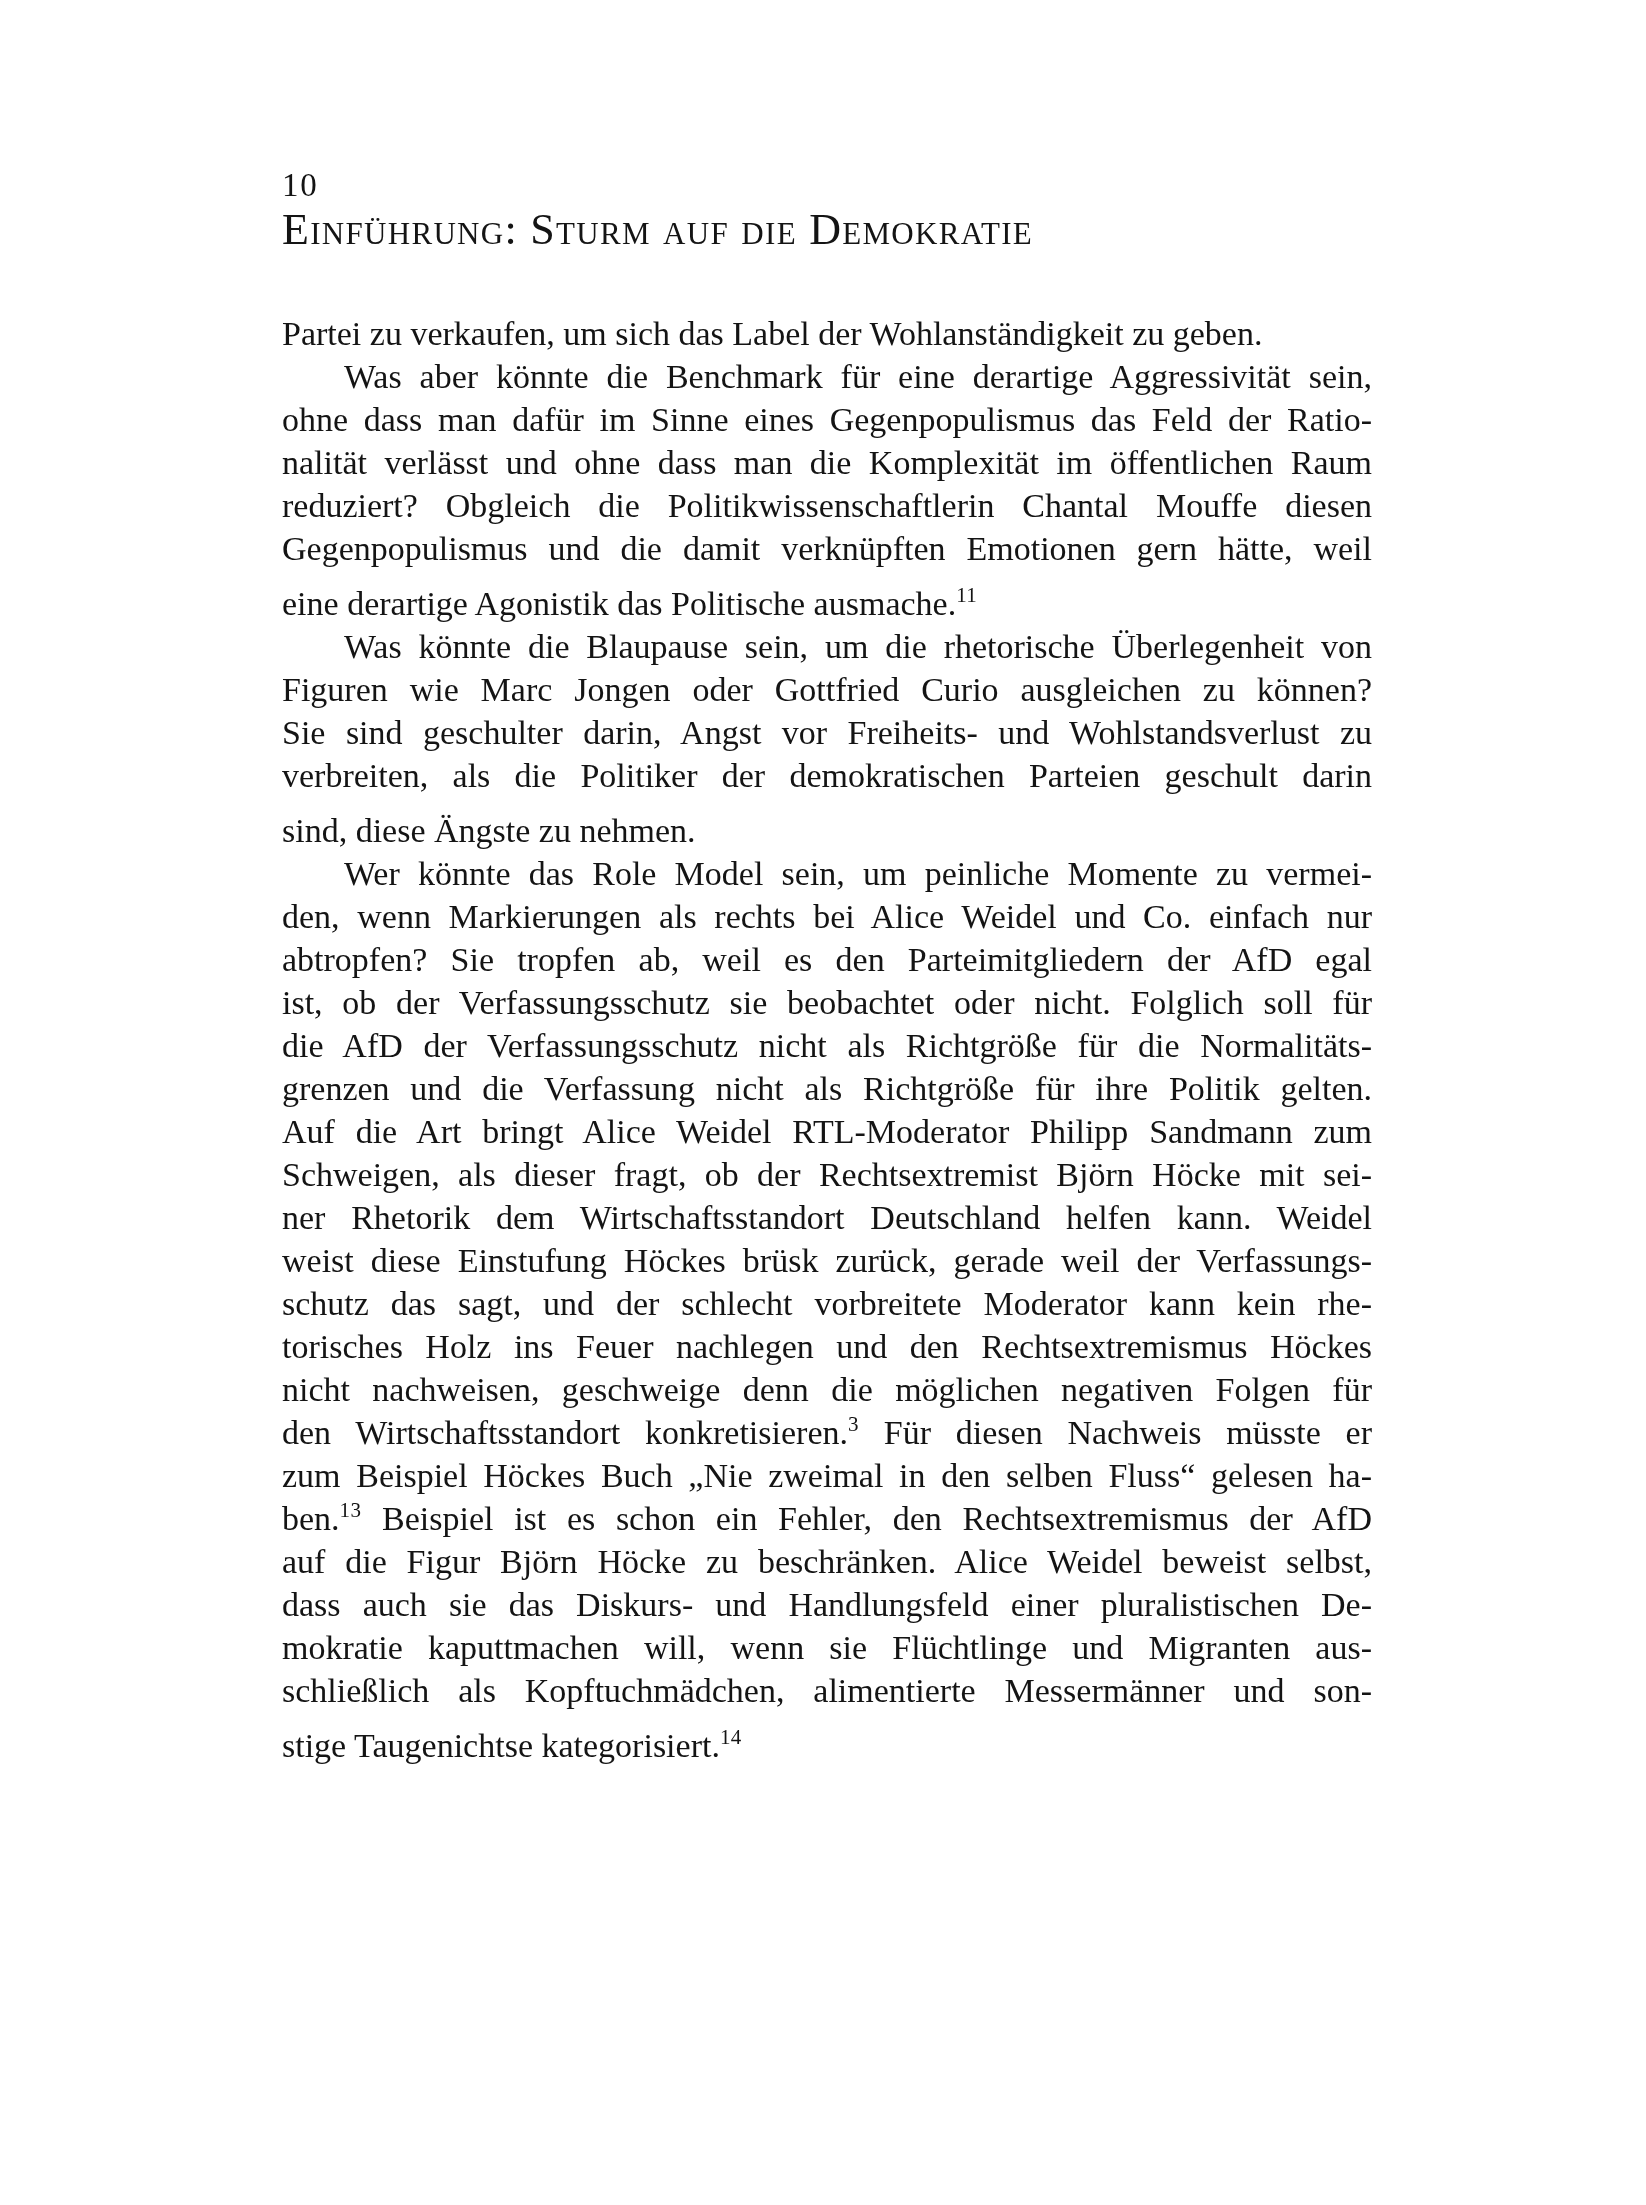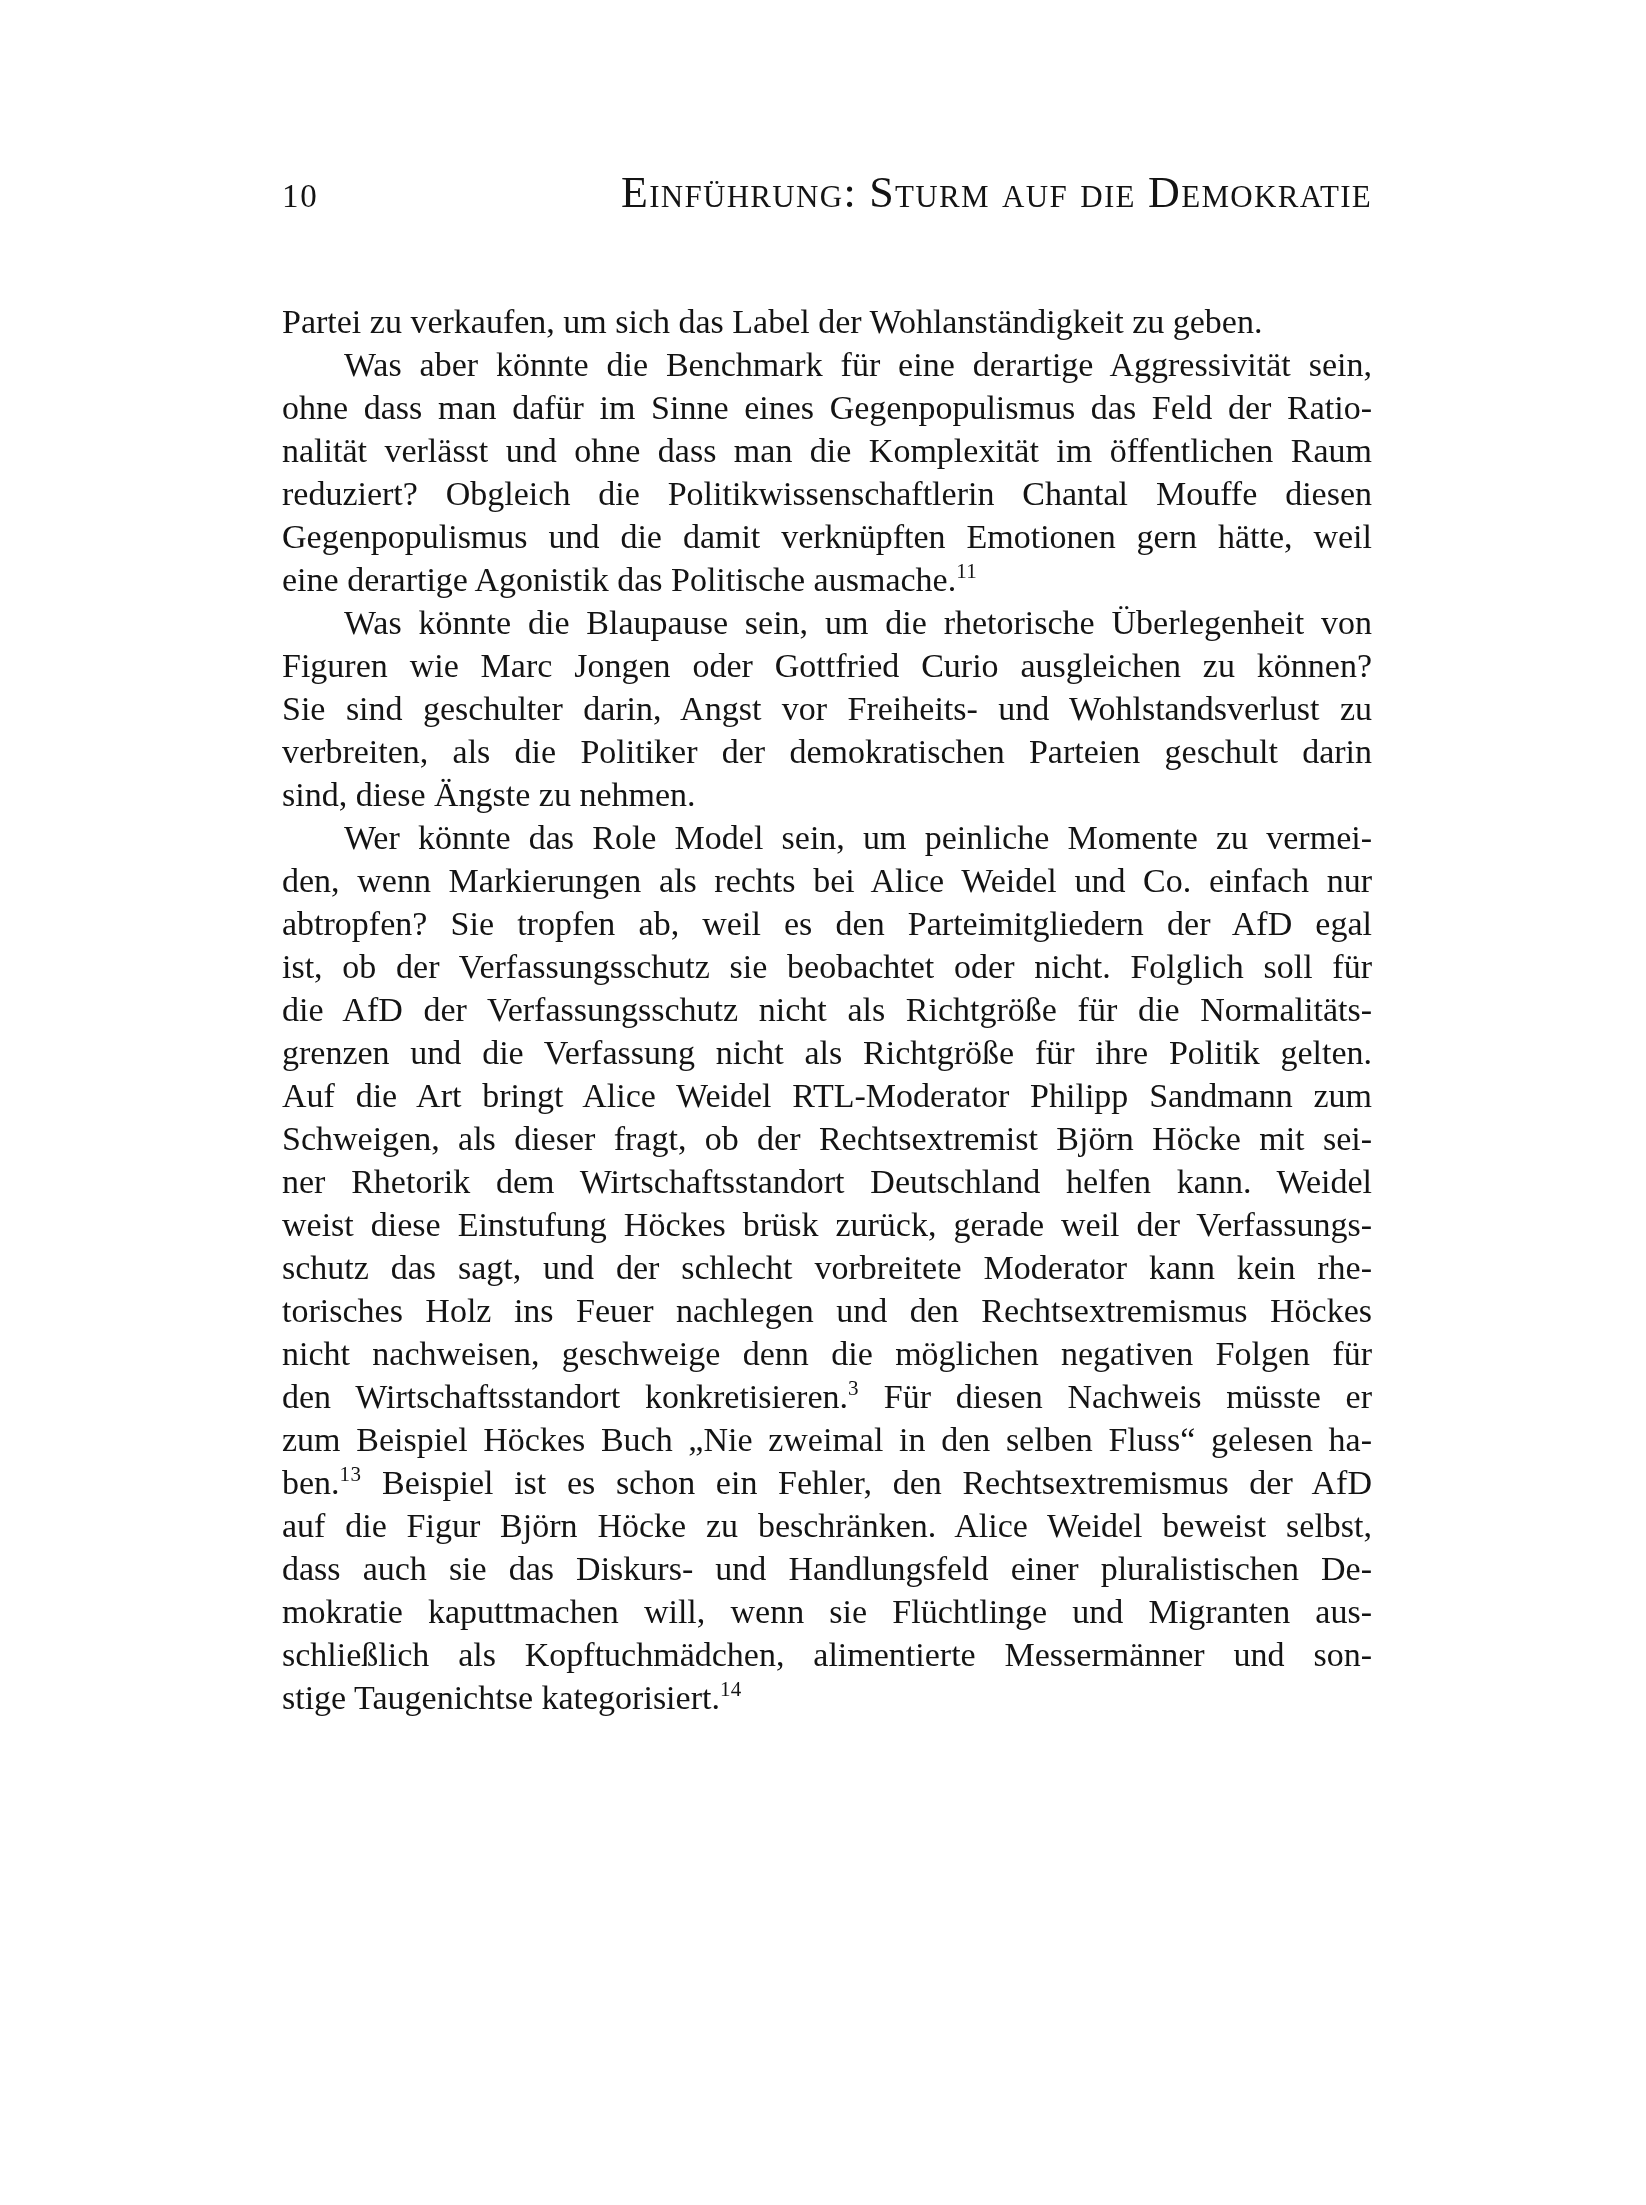--- a/index.html
+++ b/index.html
@@ -24,20 +24,21 @@
     }
     .running-head {
       position: absolute;
       top: 167px;
       left: 0;
       width: 1090px;
       height: 40px;
       display: flex;
       justify-content: space-between;
       align-items: baseline;
+      flex-direction: column;
     }
     .page-number {
       font-size: 33px;
       letter-spacing: 1.8px;
       font-variant: small-caps;
       text-transform: lowercase;
     }
     .running-title {
       font-size: 44px;
       font-variant: small-caps;
@@ -61,20 +62,21 @@
       text-indent: 0;
     }
     .para .line {
       display: block;
       text-align: justify;
       text-align-last: justify;
       white-space: nowrap;
     }
     .para .line.last {
       text-align-last: left;
+      margin-top: 12px;
     }
     .para .line.first-indented {
       padding-left: 62px;
     }
     .para {
       text-indent: 0;
     }
     sup.fn {
       font-size: 21px;
       line-height: 0;

